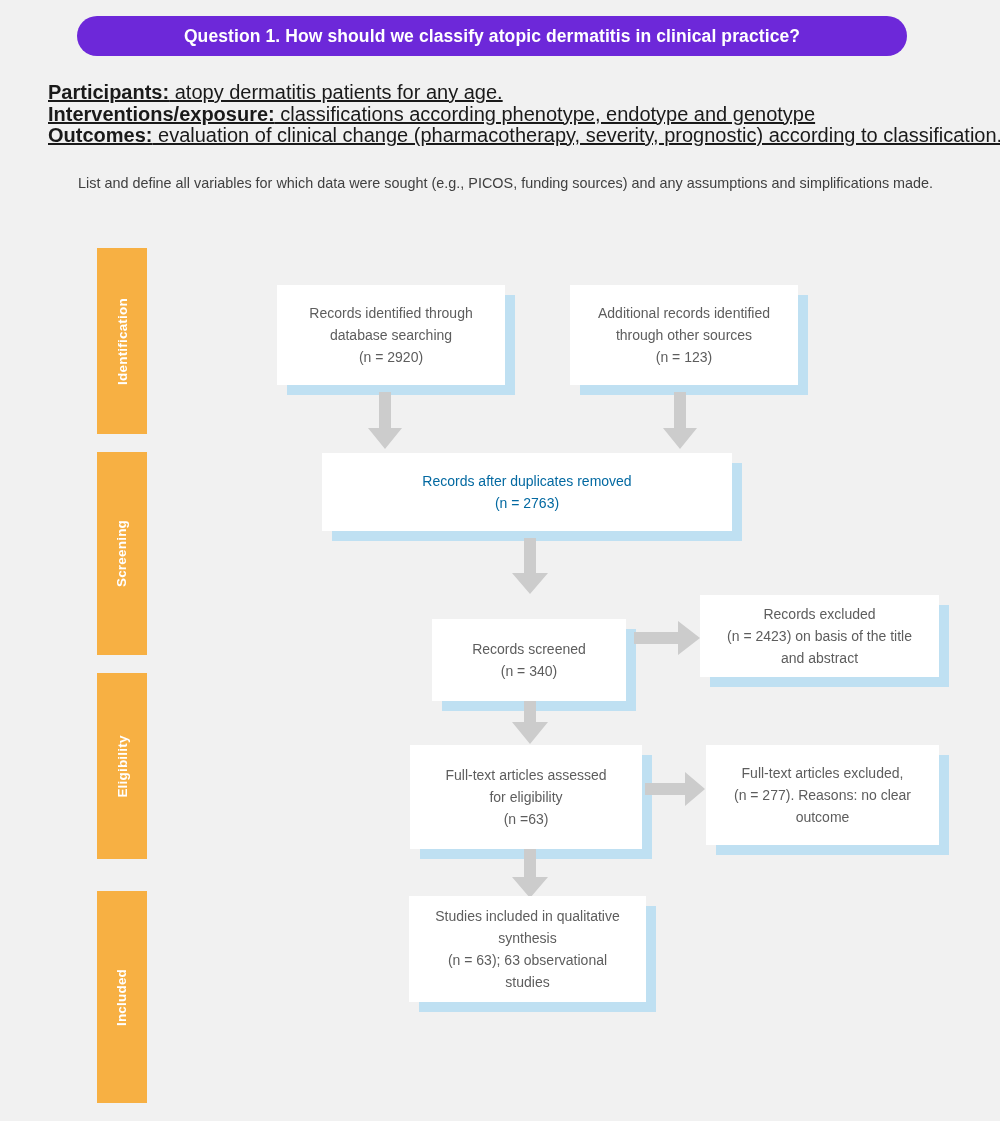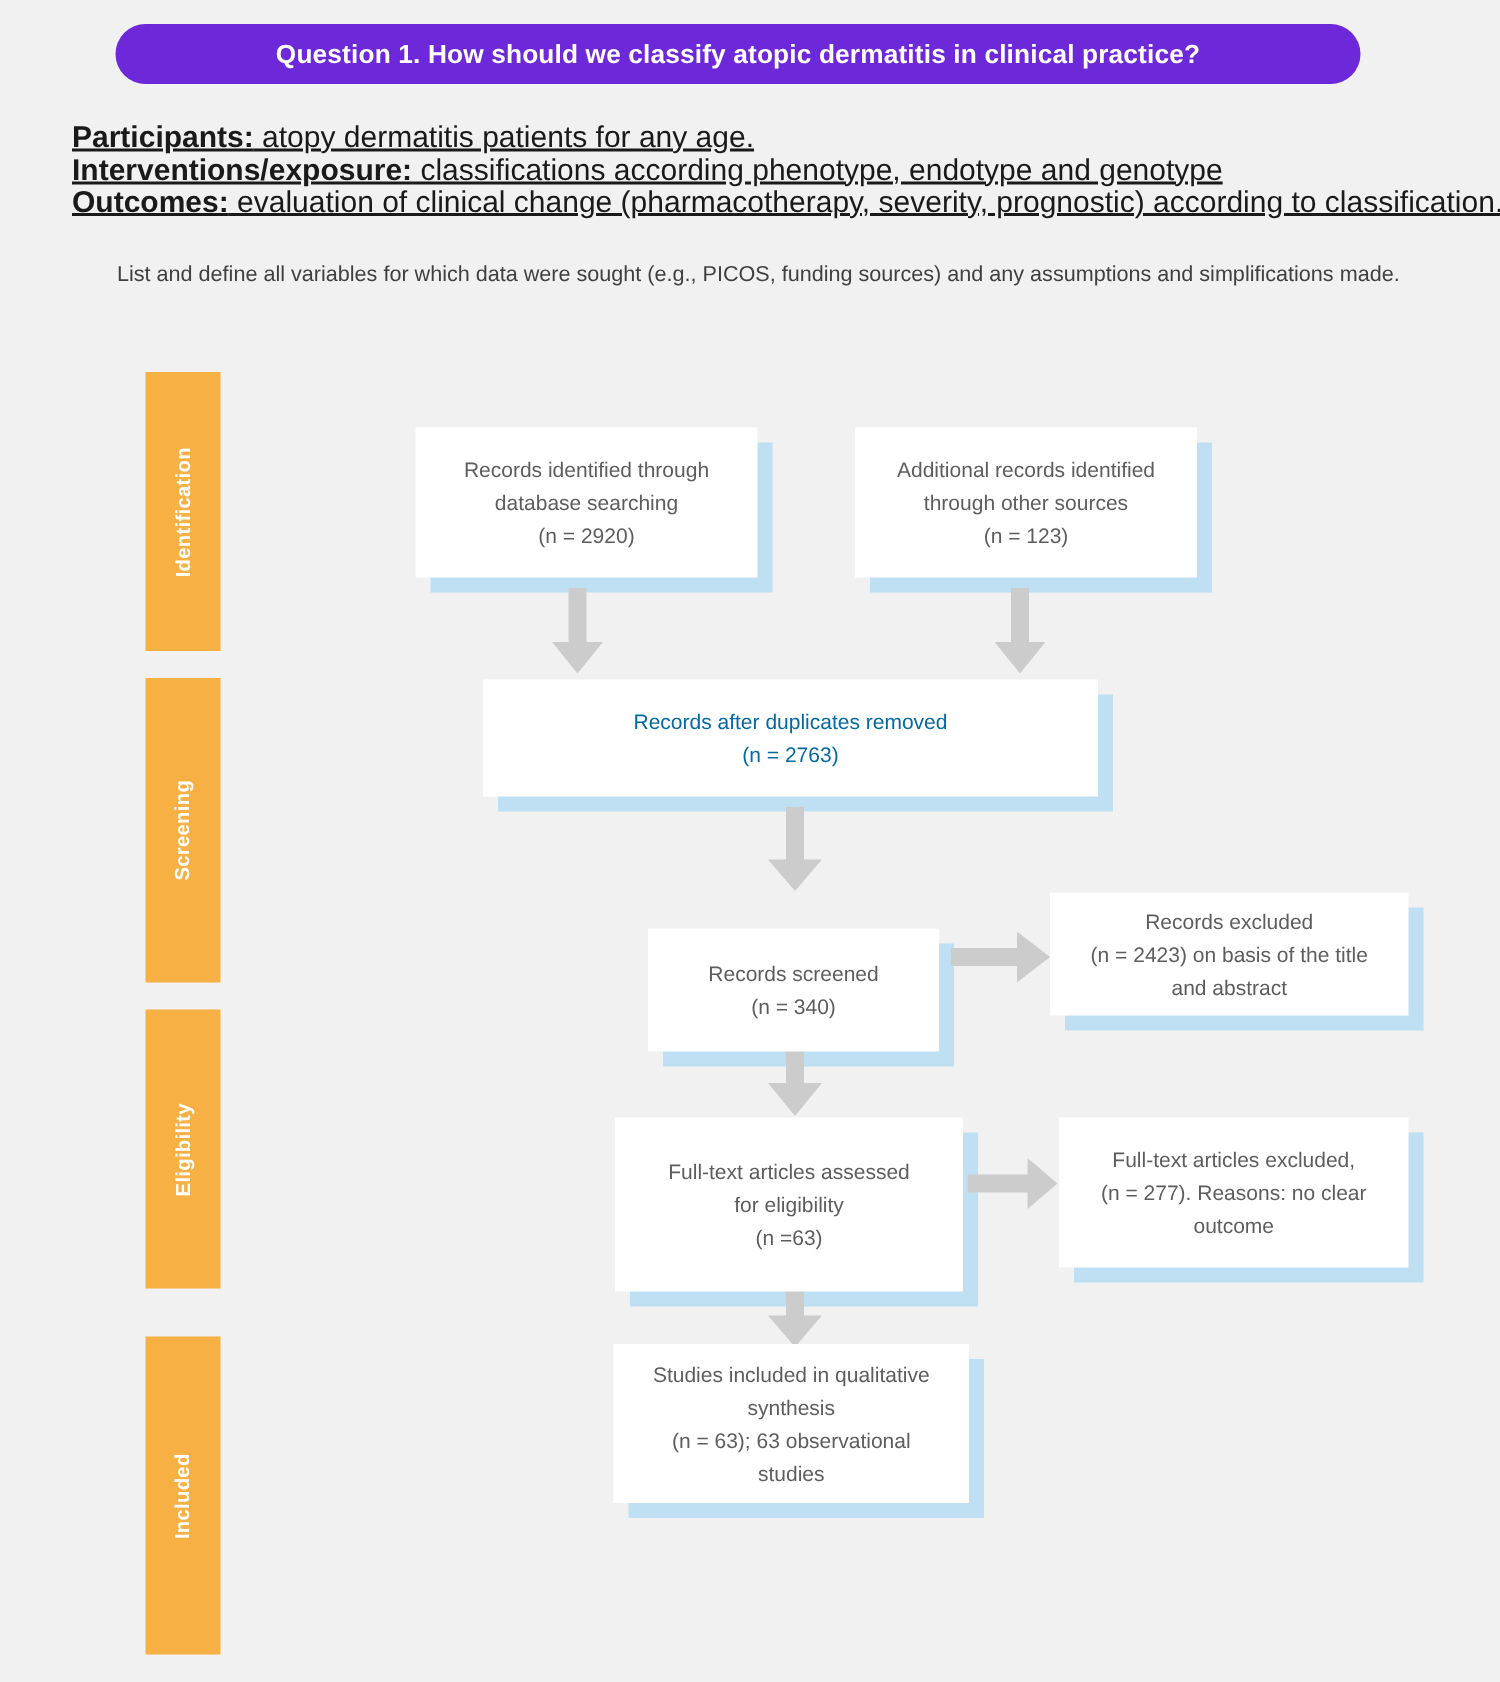--- a/index.html
+++ b/index.html
@@ -108,21 +108,21 @@
     z-index: -1;
   }
   .flow-box > .boxtext { position: relative; z-index: 1; }
 
   #box-db-search     { left: 277px; top: 285px; width: 228px; height: 100px; }
   #box-other-sources { left: 570px; top: 285px; width: 228px; height: 100px; }
   #box-dedup         { left: 322px; top: 453px; width: 410px; height: 78px;
                        color: #0369a1; }
   #box-screened      { left: 432px; top: 595px; width: 194px; height: 82px; margin-top: 24px; }
   #box-rec-excluded  { left: 700px; top: 595px; width: 239px; height: 82px; }
-  #box-fulltext      { left: 410px; top: 745px; width: 232px; height: 116px; }
+  #box-fulltext      { left: 410px; top: 745px; width: 232px; height: 104px; }
   #box-ft-excluded   { left: 706px; top: 745px; width: 233px; height: 100px; }
   #box-included      { left: 409px; top: 896px; width: 237px; height: 106px; }
 
   
   .arrow-down, .arrow-right {
     position: absolute;
     z-index: 0;
   }
   .arrow-down svg, .arrow-right svg { display: block; }
 

